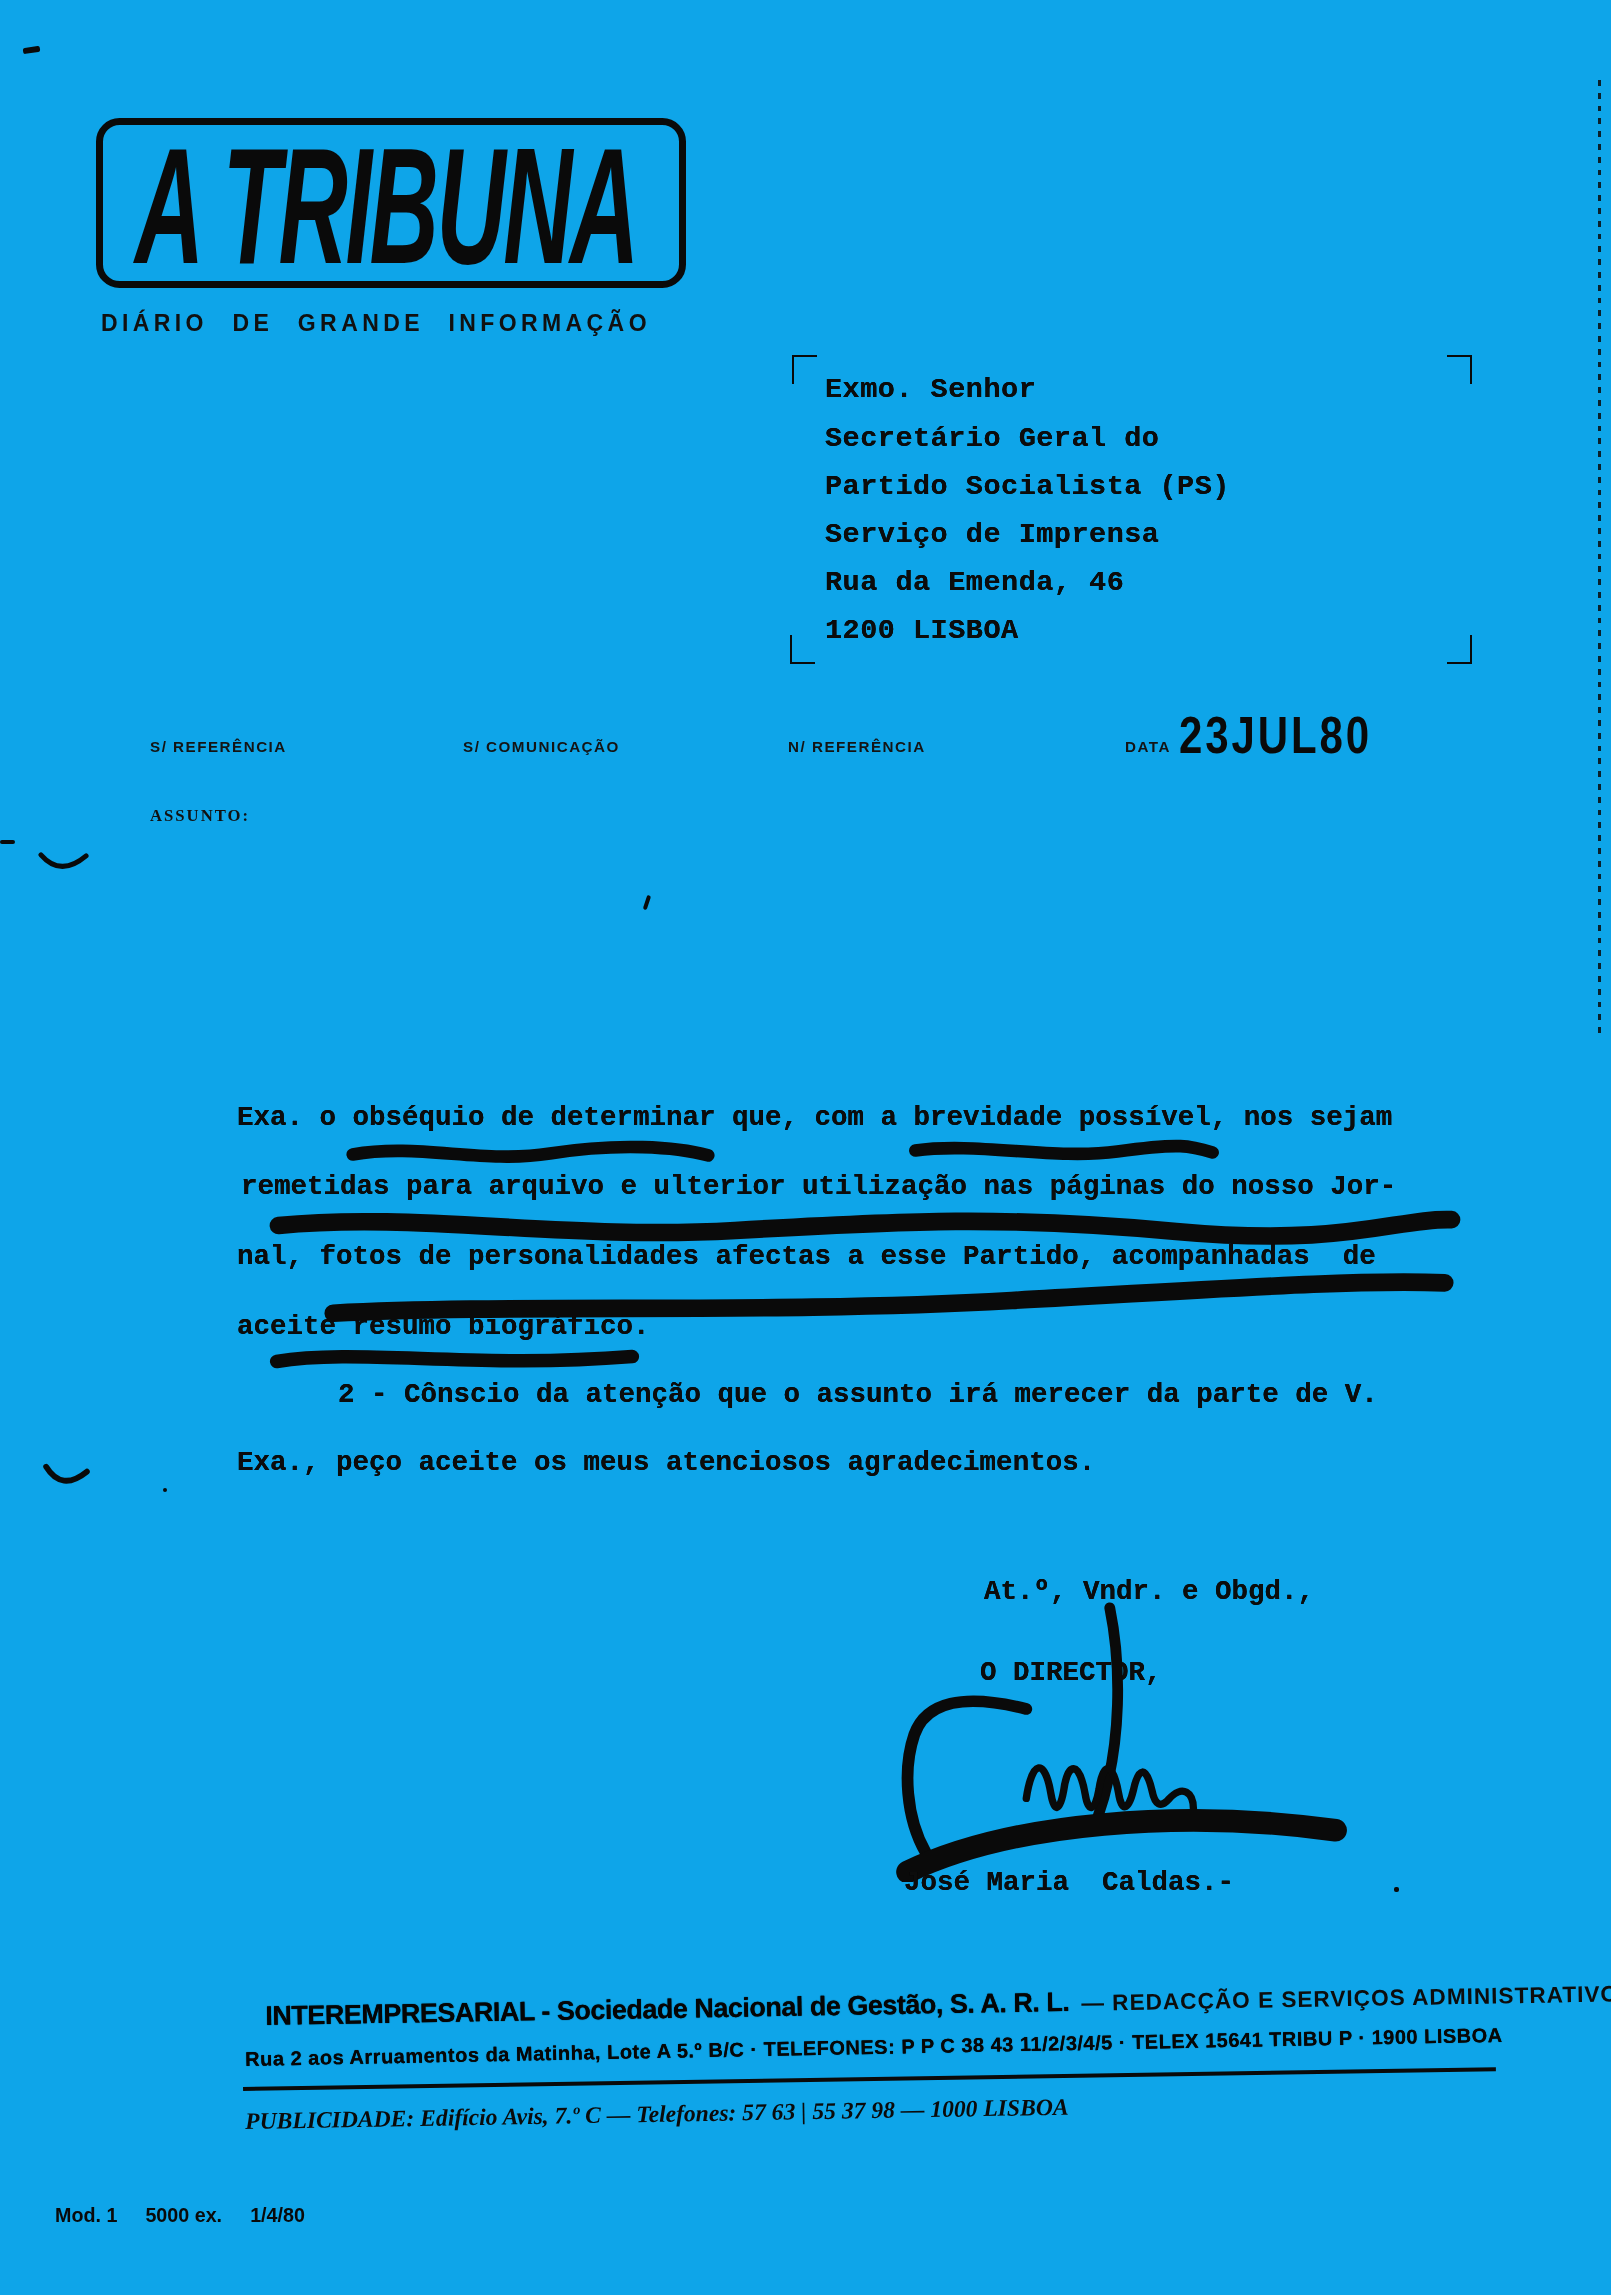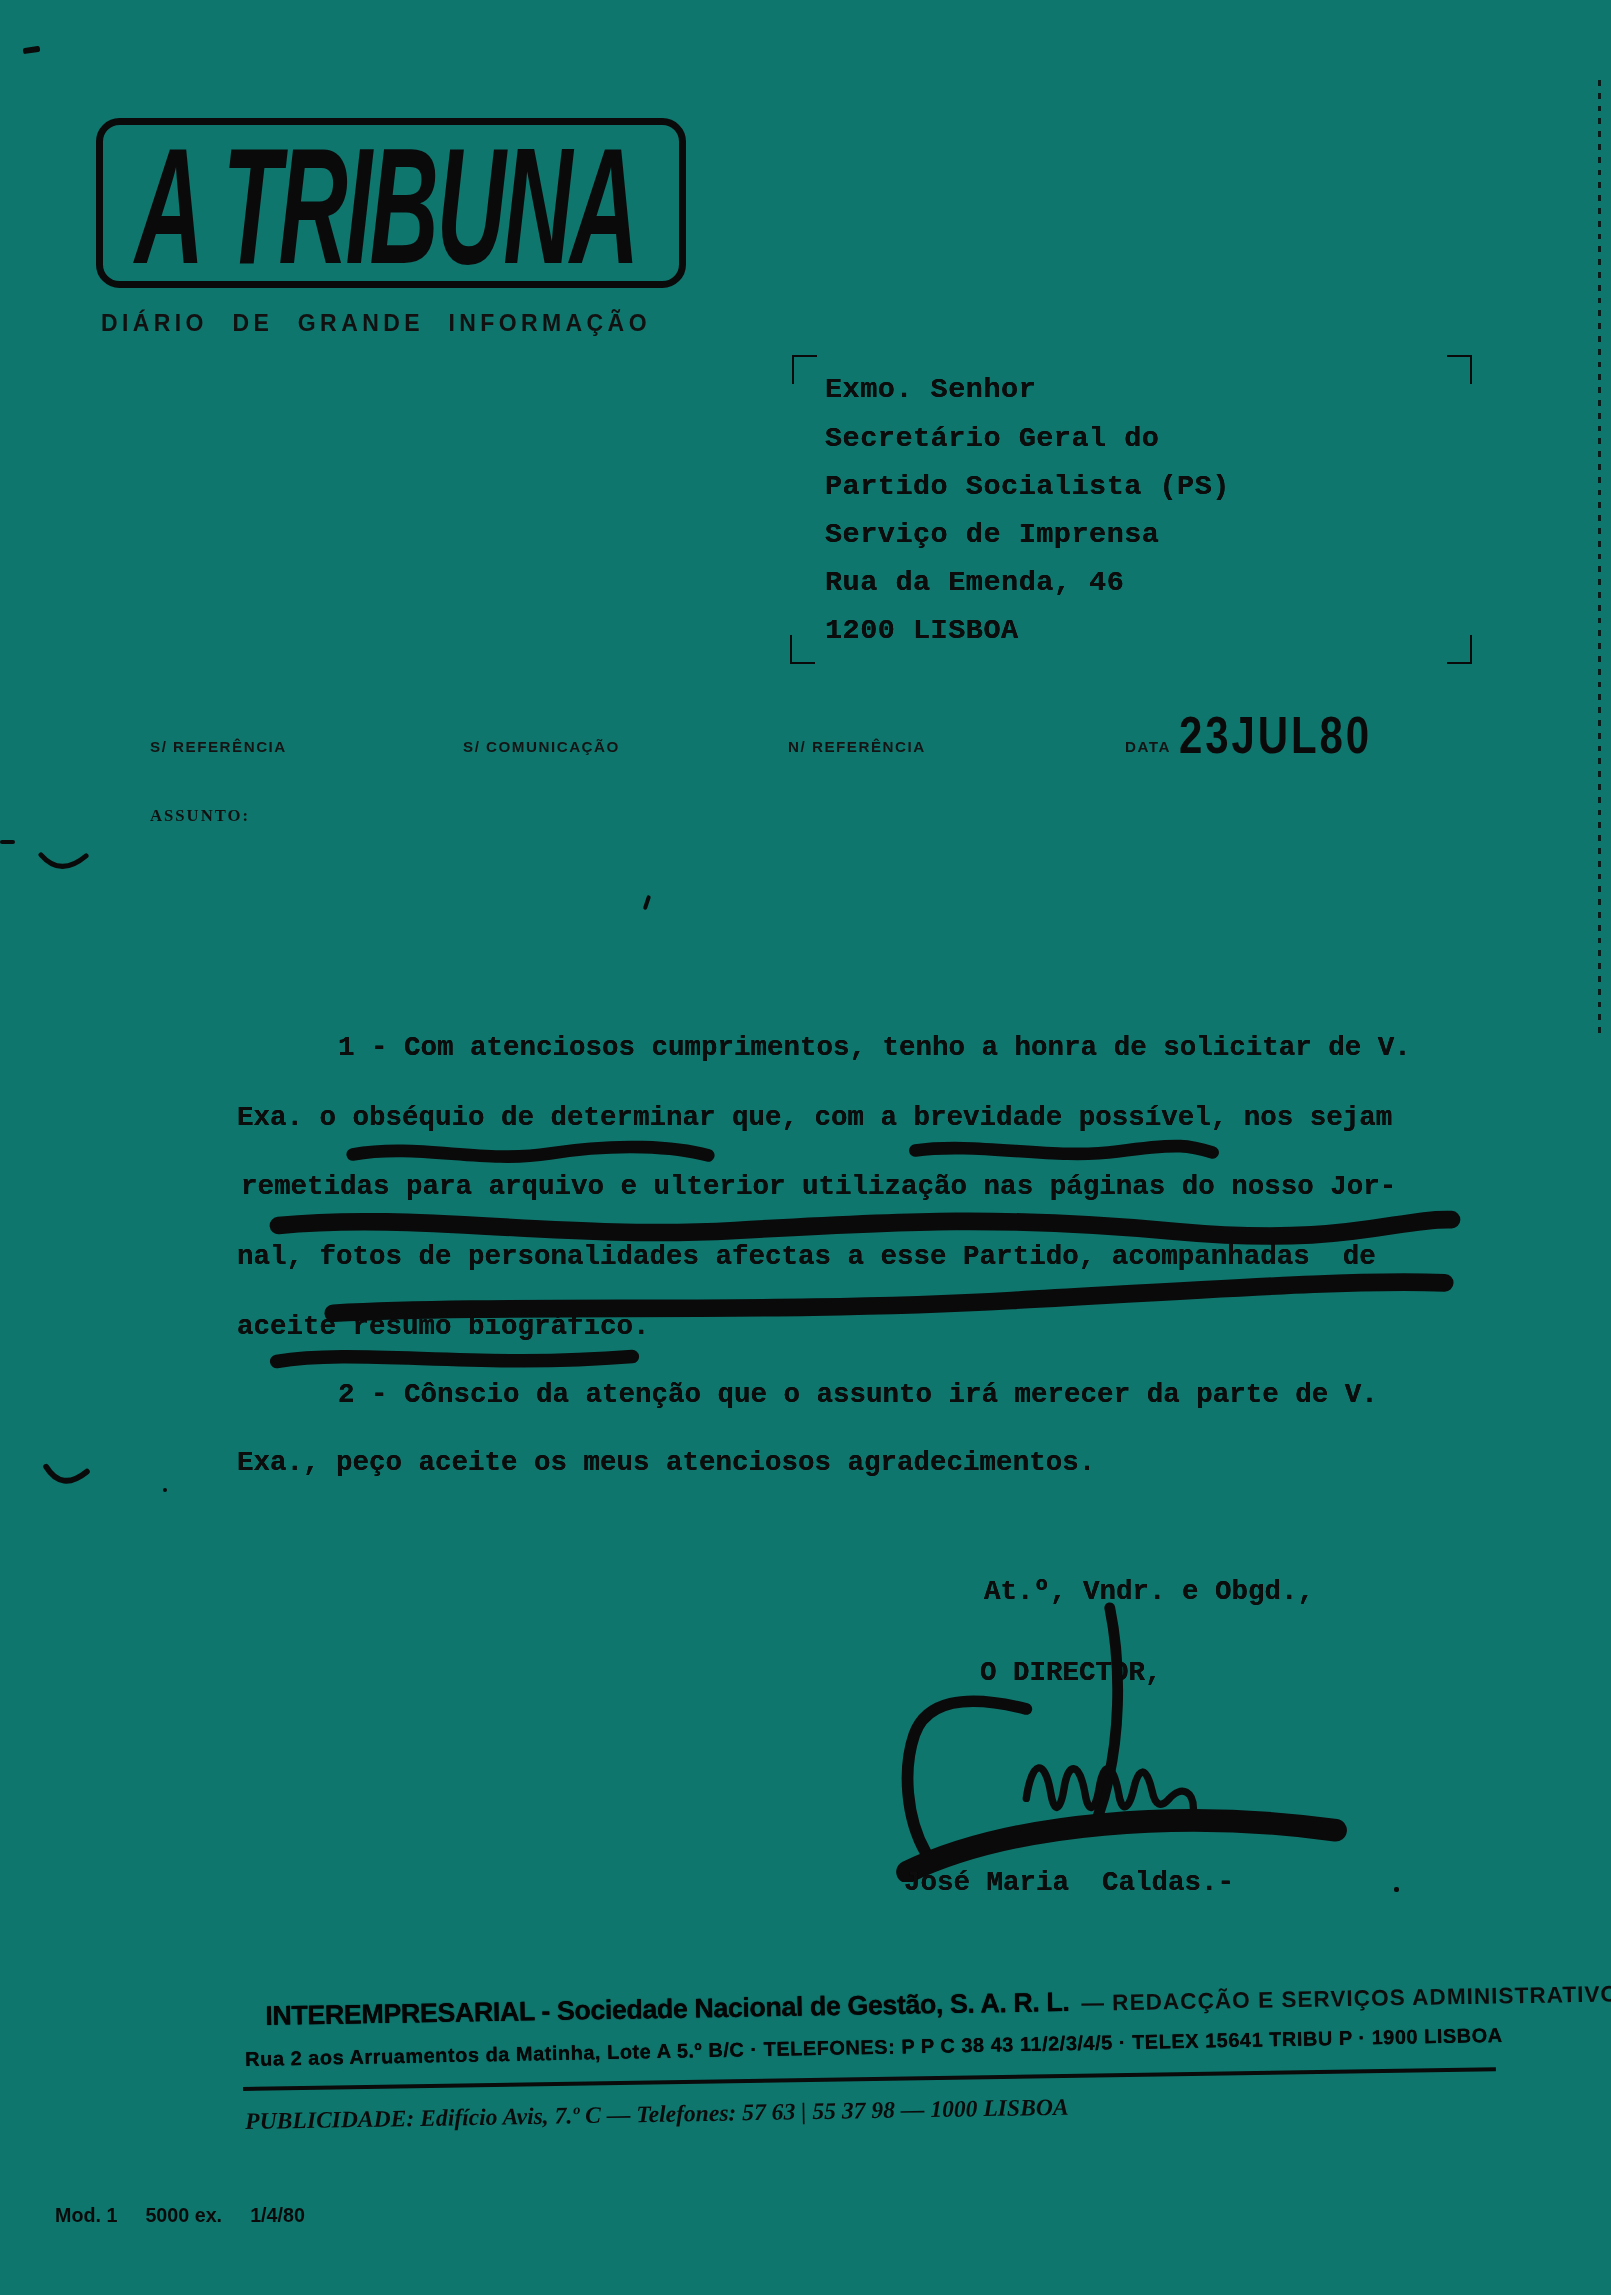--- a/index.html
+++ b/index.html
@@ -1,19 +1,19 @@
 <!DOCTYPE html>
 <html style="font-size:7.9px"><head>
 <meta charset="utf-8">
 <style>
   html,body{margin:0;padding:0;background:#9a9a9a;}
   #sheet{
     position:relative;
     width:1612px;height:2295px;
-    background:#0f766e;
+    background:#0ea5e9;
     overflow:hidden;
     font-family:"Liberation Sans",sans-serif;
     color:#0b0b0b;
   }
   
   .logo-box{
     position:absolute;left:96px;top:118px;
     width:576px;height:156px;
     border:7.4px solid #0a0a0a;border-radius:23.6px;
   }
@@ -127,21 +127,20 @@
   <div class="addr-line" style="top:566px">Rua da Emenda, 46</div>
   <div class="addr-line" style="top:614px">1200 LISBOA</div>
 
   <div class="ref-label" style="left:150px">S/ REFERÊNCIA</div>
   <div class="ref-label" style="left:463px">S/ COMUNICAÇÃO</div>
   <div class="ref-label" style="left:788px">N/ REFERÊNCIA</div>
   <div class="ref-label" style="left:1125px">DATA</div>
   <div class="date-stamp">23JUL80</div>
   <div class="assunto">ASSUNTO:</div>
 
-  <div class="mono-line" style="left:338px;top:1032px">1 - Com atenciosos cumprimentos, tenho a honra de solicitar de V.</div>
   <div class="mono-line" style="left:237px;top:1102px">Exa. o obséquio de determinar que, com a brevidade possível, nos sejam</div>
   <div class="mono-line" style="left:241px;top:1171px">remetidas para arquivo e ulterior utilização nas páginas do nosso Jor-</div>
   <div class="mono-line" style="left:237px;top:1241px">nal, fotos de personalidades afectas a esse Partido, acompanhadas  de</div>
   <div class="mono-line" style="left:237px;top:1311px">aceite resumo biográfico.</div>
   <div class="mono-line" style="left:338px;top:1379px">2 - Cônscio da atenção que o assunto irá merecer da parte de V.</div>
   <div class="mono-line" style="left:237px;top:1447px">Exa., peço aceite os meus atenciosos agradecimentos.</div>
 
   <svg class="uline" style="left:344px;top:1136px" width="373" height="34" viewBox="0 0 760 70">
     <path d="M 14 38 C 150 14 280 58 420 36 S 680 22 746 40" stroke-width="26"></path>
   </svg>

